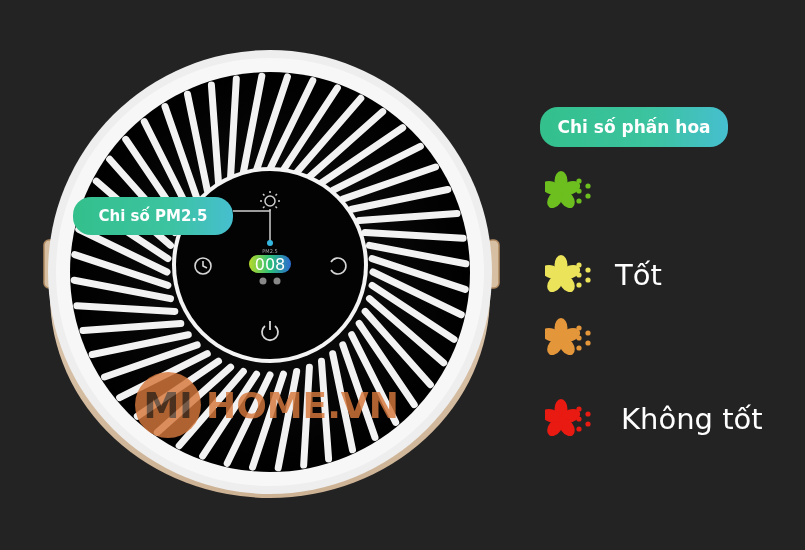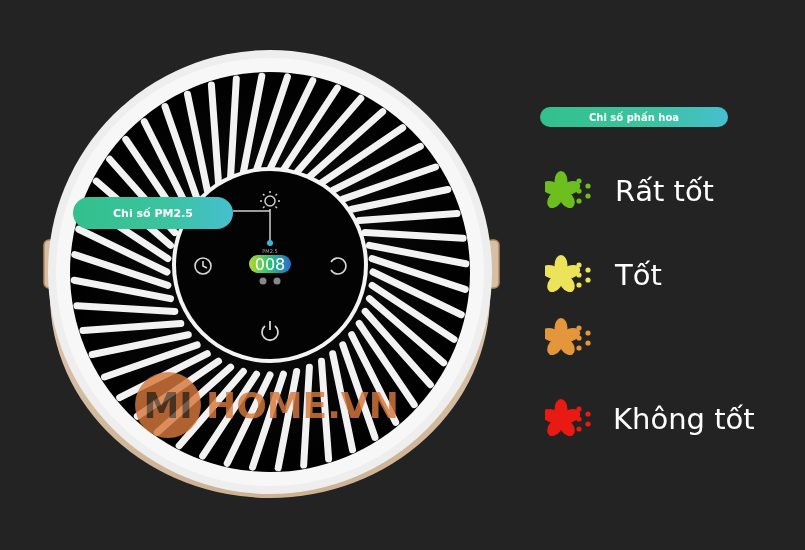--- a/index.html
+++ b/index.html
@@ -1,20 +1,20 @@
 <!DOCTYPE html>
 <html><head>
 <meta charset="utf-8">
 <style>
   html, body { margin:0; padding:0; }
   body { width:805px; height:550px; background:#232323; position:relative; overflow:hidden; font-family:"DejaVu Sans", sans-serif; }
   .device { position:absolute; left:0; top:0; width:805px; height:550px; }
   .pill { position:absolute; border-radius:18px; color:#fff; font-weight:bold; font-family:"DejaVu Sans", sans-serif; display:flex; align-items:center; justify-content:center; background:linear-gradient(90deg,#33c08c,#3cc3a0 60%,#46bfcf); white-space:nowrap; }
-  .pill-pollen { left:540px; top:107px; width:188px; height:20px; font-size:10px; }
-  .pill-pm { left:73px; top:197px; width:160px; height:32px; font-size:11px; }
+  .pill-pollen { left:540px; top:107px; width:188px; height:40px; font-size:17px; }
+  .pill-pm { left:73px; top:197px; width:160px; height:38px; font-size:15px; }
   .legend-row { position:absolute; left:545px; display:flex; align-items:center; }
   .legend-label { color:#ffffff; font-size:29px; font-family:"DejaVu Sans", sans-serif; margin-left:14px; white-space:nowrap; }
   .flower { width:56px; height:44px; }
 </style>
 </head>
 <body>
 
 <svg class="device" viewBox="0 0 805 550" xmlns="http://www.w3.org/2000/svg">
   <defs>
     <radialGradient id="grillShade" cx="50%" cy="50%" r="50%">
@@ -147,21 +147,20 @@
       <ellipse cx="16" cy="12" rx="6.5" ry="10" fill="#6cbf1e" transform="rotate(144 16 22)"></ellipse>
       <ellipse cx="16" cy="12" rx="6.5" ry="10" fill="#6cbf1e" transform="rotate(216 16 22)"></ellipse>
       <ellipse cx="16" cy="12" rx="6.5" ry="10" fill="#6cbf1e" transform="rotate(288 16 22)"></ellipse>
       <circle cx="16" cy="22" r="3" fill="#6cbf1e"></circle>
       <circle cx="34" cy="12" r="2.6" fill="#6cbf1e"></circle>
       <circle cx="34" cy="22" r="2.6" fill="#6cbf1e"></circle>
       <circle cx="34" cy="32" r="2.6" fill="#6cbf1e"></circle>
       <circle cx="43" cy="17" r="2.6" fill="#6cbf1e"></circle>
       <circle cx="43" cy="27" r="2.6" fill="#6cbf1e"></circle>
     </svg>
-  <span class="legend-label">Rất tốt</span>
 </div>
 <div class="legend-row" style="top:253px">
   <svg class="flower" viewBox="0 0 56 44">
       <ellipse cx="16" cy="12" rx="6.5" ry="10" fill="#ebe35a" transform="rotate(0 16 22)"></ellipse>
       <ellipse cx="16" cy="12" rx="6.5" ry="10" fill="#ebe35a" transform="rotate(72 16 22)"></ellipse>
       <ellipse cx="16" cy="12" rx="6.5" ry="10" fill="#ebe35a" transform="rotate(144 16 22)"></ellipse>
       <ellipse cx="16" cy="12" rx="6.5" ry="10" fill="#ebe35a" transform="rotate(216 16 22)"></ellipse>
       <ellipse cx="16" cy="12" rx="6.5" ry="10" fill="#ebe35a" transform="rotate(288 16 22)"></ellipse>
       <circle cx="16" cy="22" r="3" fill="#ebe35a"></circle>
       <circle cx="34" cy="12" r="2.6" fill="#ebe35a"></circle>
@@ -194,14 +193,14 @@
       <ellipse cx="16" cy="12" rx="6.5" ry="10" fill="#e81a12" transform="rotate(144 16 22)"></ellipse>
       <ellipse cx="16" cy="12" rx="6.5" ry="10" fill="#e81a12" transform="rotate(216 16 22)"></ellipse>
       <ellipse cx="16" cy="12" rx="6.5" ry="10" fill="#e81a12" transform="rotate(288 16 22)"></ellipse>
       <circle cx="16" cy="22" r="3" fill="#e81a12"></circle>
       <circle cx="34" cy="12" r="2.6" fill="#e81a12"></circle>
       <circle cx="34" cy="22" r="2.6" fill="#e81a12"></circle>
       <circle cx="34" cy="32" r="2.6" fill="#e81a12"></circle>
       <circle cx="43" cy="17" r="2.6" fill="#e81a12"></circle>
       <circle cx="43" cy="27" r="2.6" fill="#e81a12"></circle>
     </svg>
-  <span class="legend-label" style="margin-left:12px">Không tốt</span>
+  <span class="legend-label" style="margin-left:20px">Không tốt</span>
 </div>
 
 </body></html>

